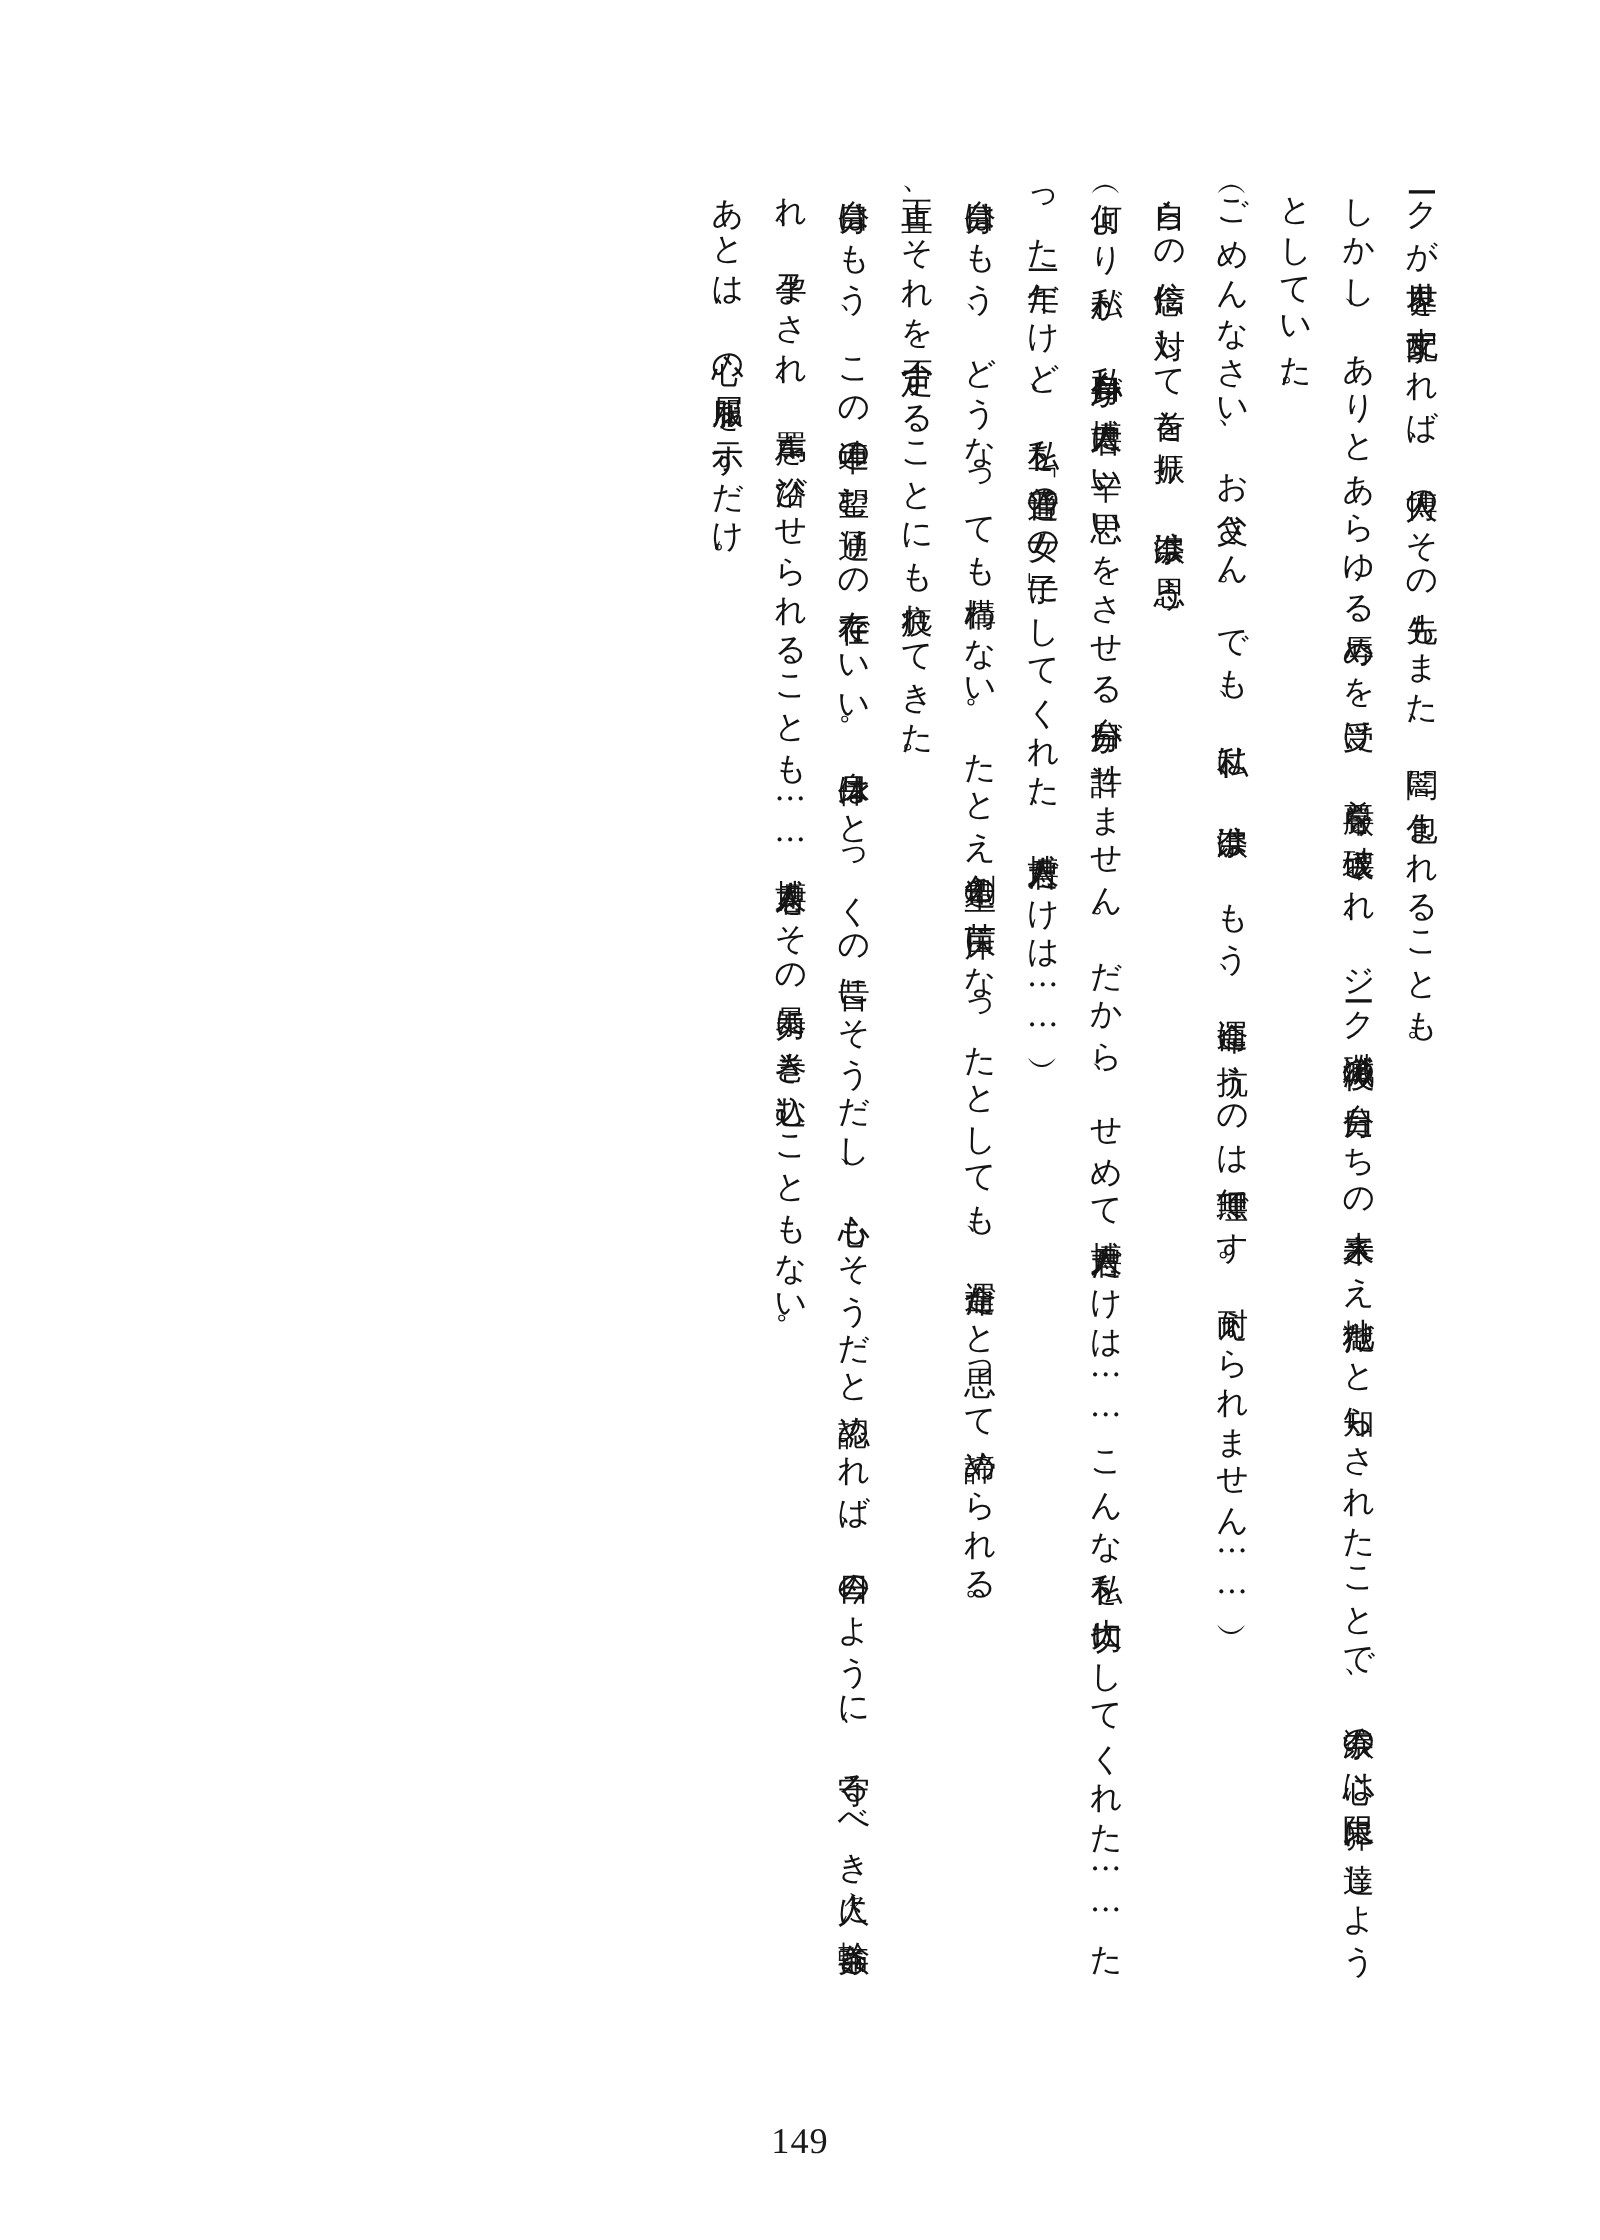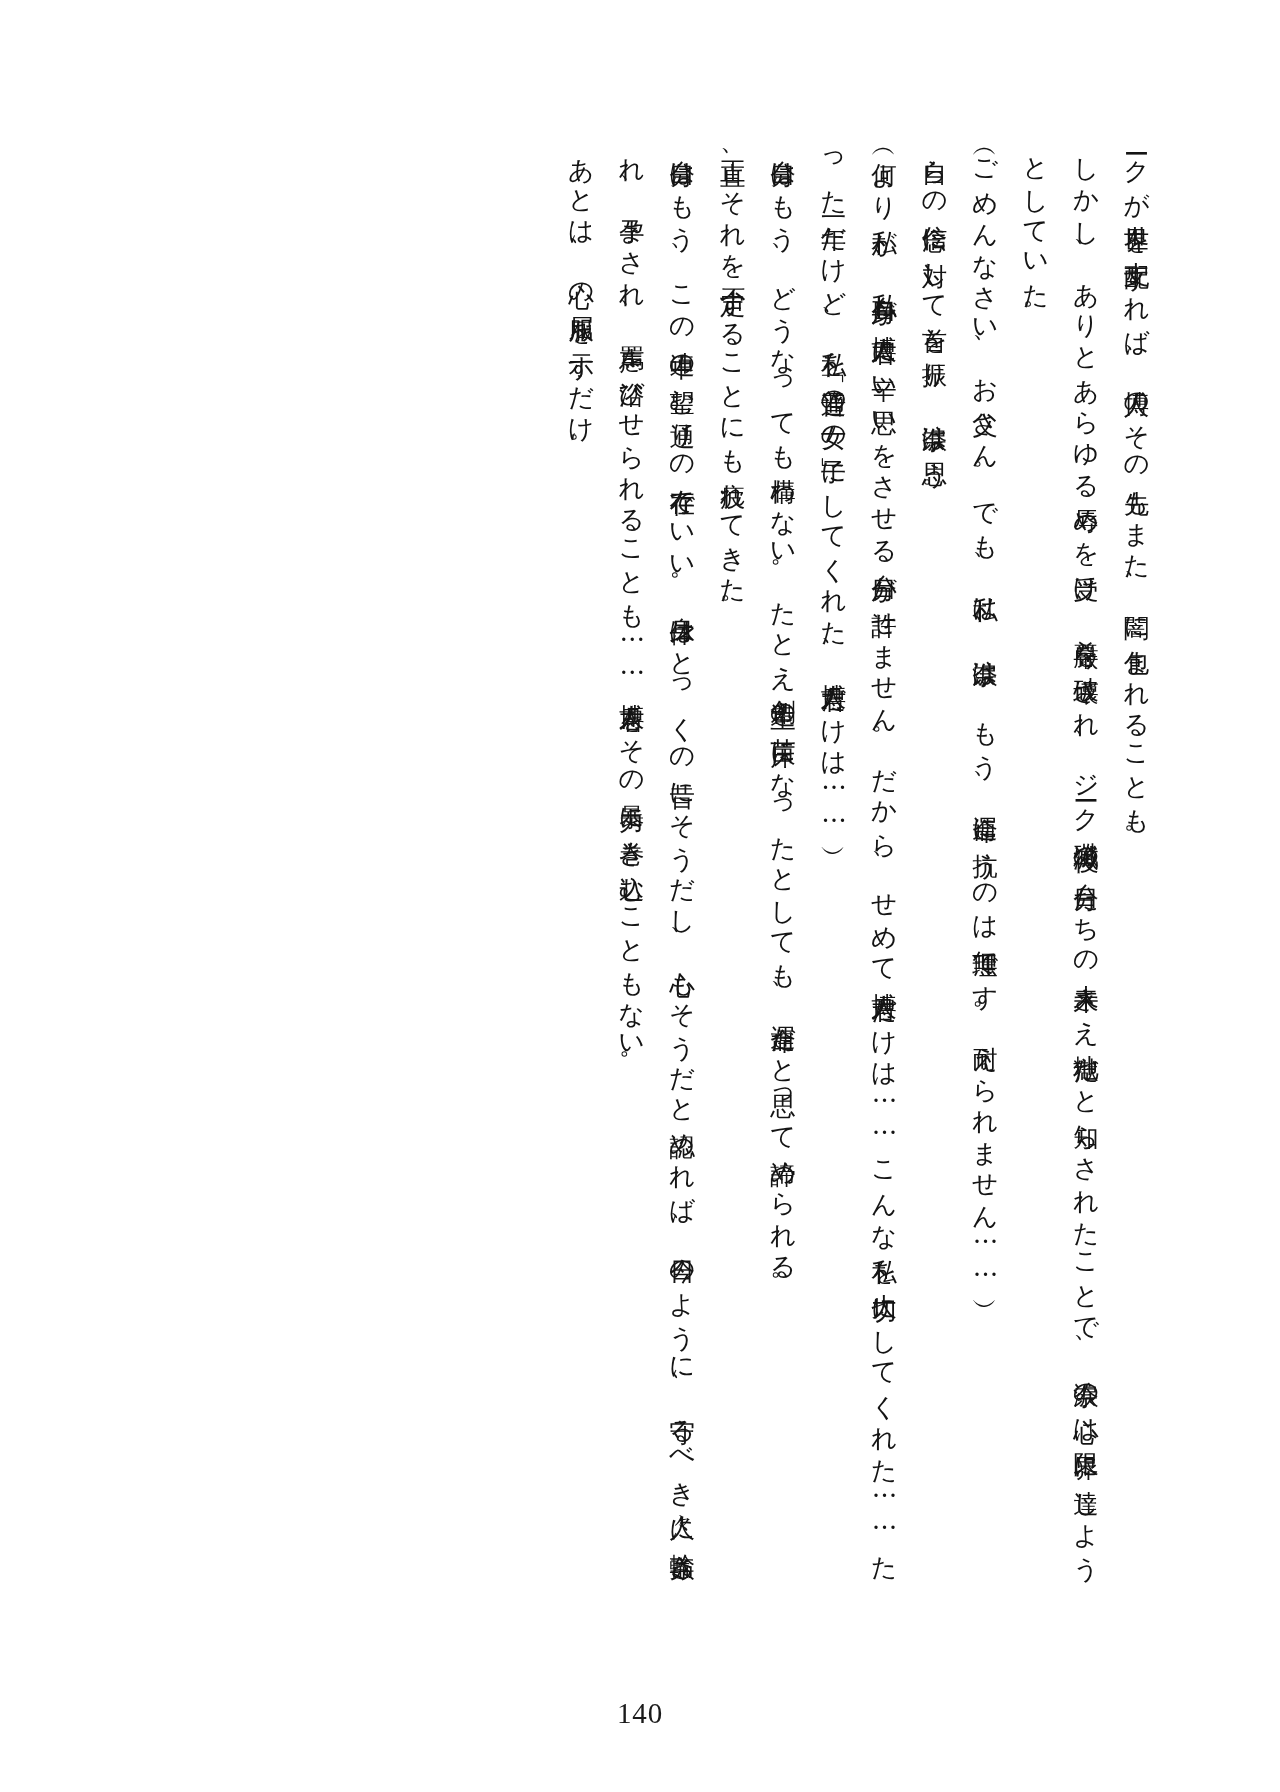--- a/index.html
+++ b/index.html
@@ -71,15 +71,15 @@
     <p class="noindent">しかし、ありとあらゆる辱めを受け、尊厳を破壊され、ジーク殲滅後の自分たちの未来さえ地獄だと知らされたことで、涙奈の心は限界に達しようとしていた。</p>
     <p class="noindent">（ごめんなさい、お父さん。でも、私は、涙奈は、もう、運命に抗うのは無理です。耐えられません……）</p>
     <p class="noindent">自らの信念に対して首を振り、涙奈は思う。</p>
     <p class="noindent">（何より私が、私自身が博人君に辛い思いをさせる自分が許せません。だから、せめて博人君だけは……こんな私を大切にしてくれた……たった一年だけど、私を「普通の女の子」にしてくれた、博人君だけは……）</p>
     <p class="noindent">自分はもう、どうなっても構わない。たとえ創造主の苗床になったとしても、運命だと思って諦められる。</p>
     <p class="noindent">正直、それを否定することにも疲れてきた。</p>
     <p class="noindent">自分はもう、この連中の望む通りの存在でいい。身体はとっくの昔にそうだし、心もそうだと認めれば、今日のように、守るべき人々に輪姦され、孕まされ、罵声を浴びせられることも……博人君をその暴力に巻き込むこともない。</p>
     <p class="noindent">あとは、心の屈服を示すだけ。</p>
   </div>
 
-  <div class="page-number">140</div>
+  <div class="page-number">149</div>
 
 </div>
 
 </body></html>

